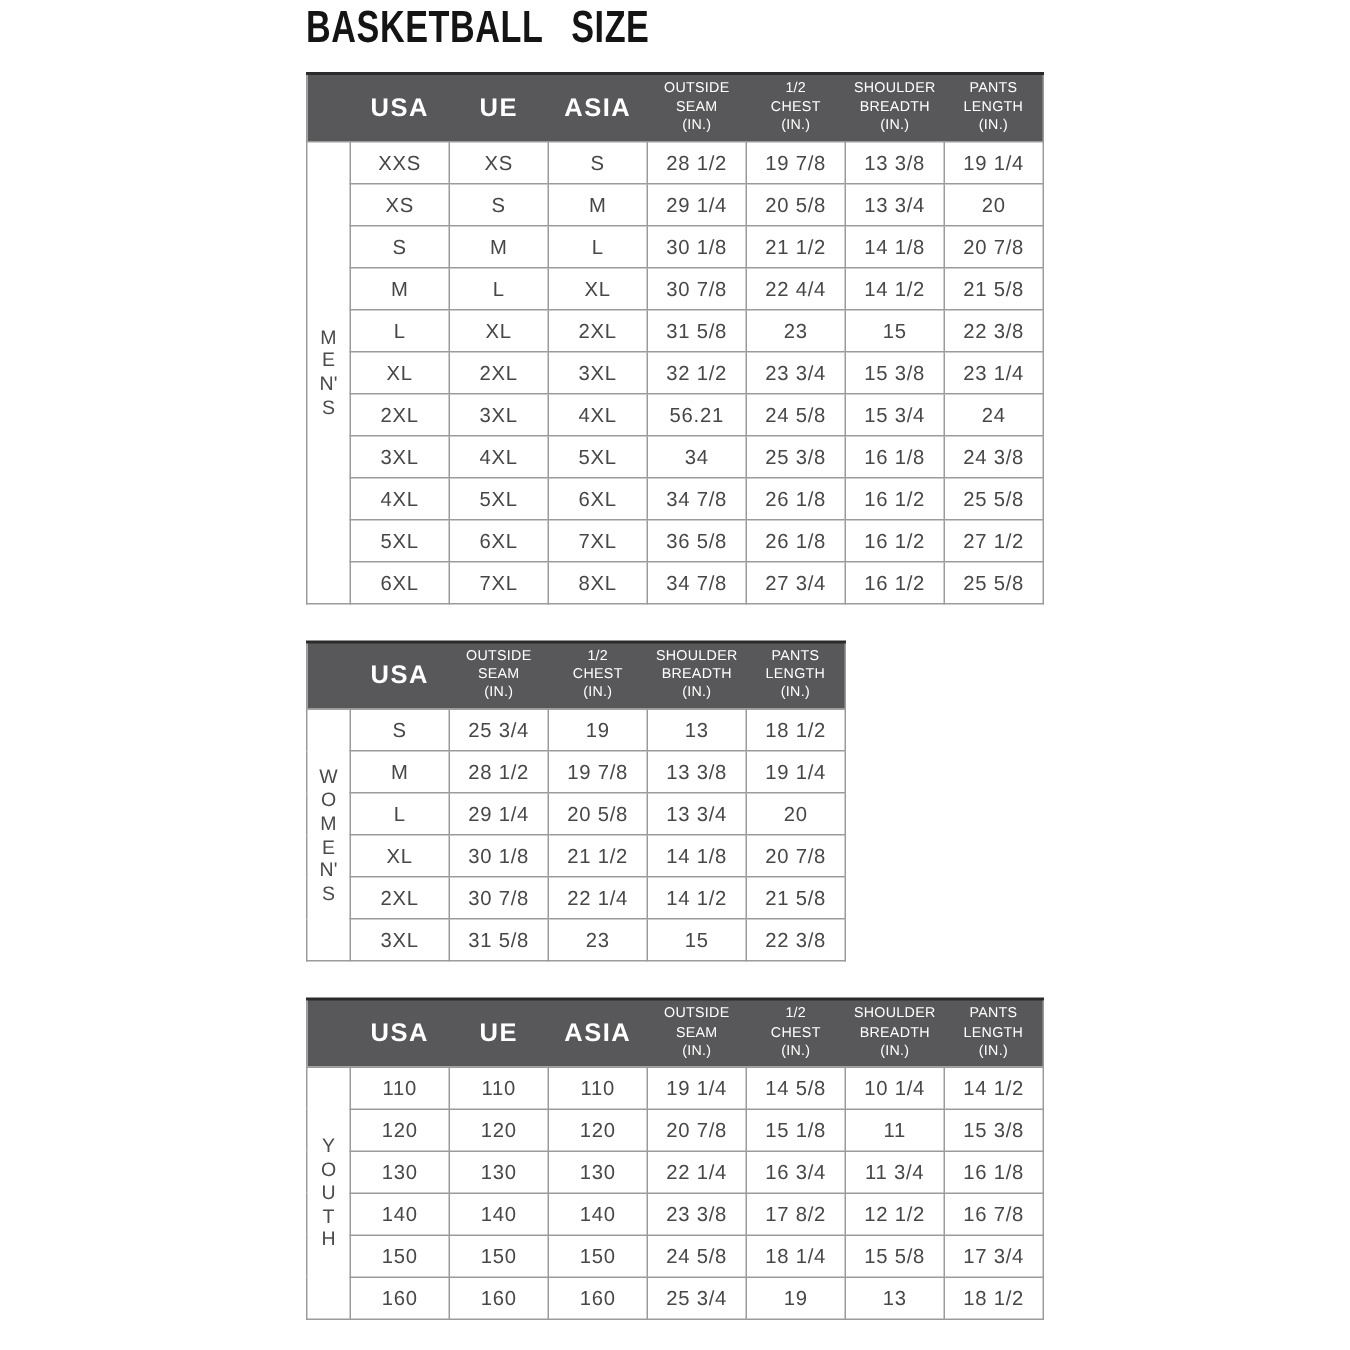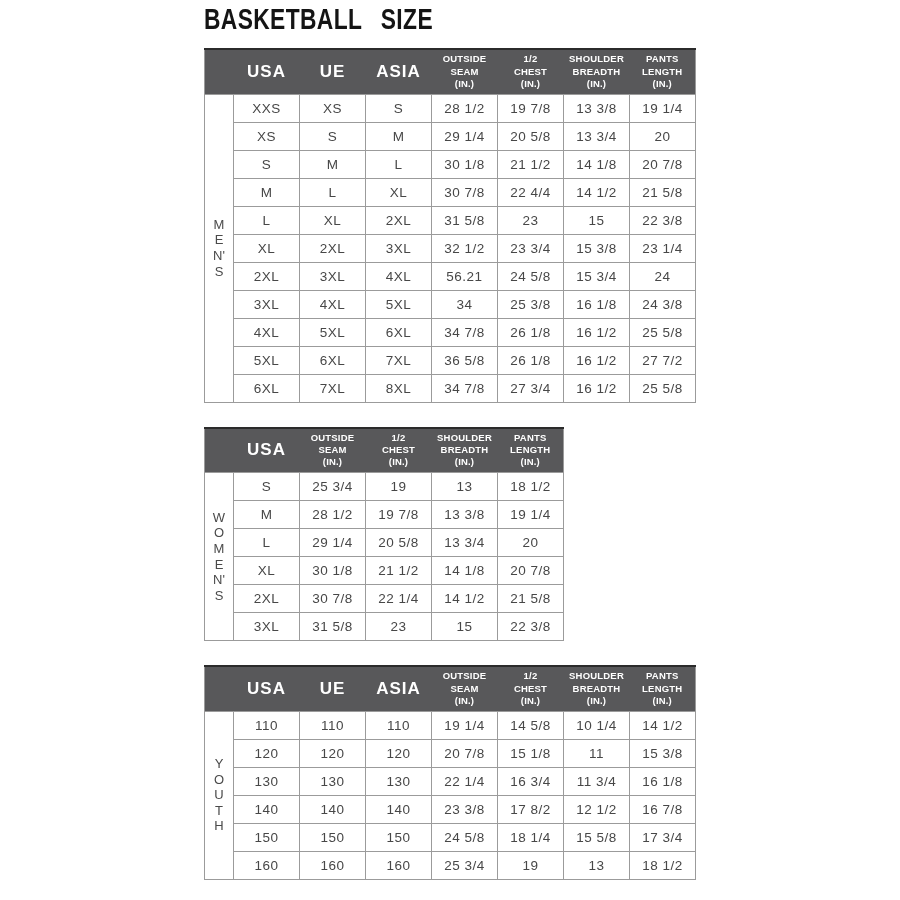--- a/index.html
+++ b/index.html
@@ -37,21 +37,21 @@
     color:var(--header-text);
     border:0;border-top:2px solid #2b2b2b;
     height:45px;padding:0 1px;
     text-align:center;vertical-align:middle;
   }
   table.size-table thead th.corner{width:29px;}
   table.size-table thead th.main{
     width:66px;font-size:17px;font-weight:700;letter-spacing:1px;margin-top:36px;
   }
   table.size-table thead th.small{
-    width:66px;font-size:9.5px;font-weight:700;
+    width:66px;font-size:9.5px;font-weight:400;
     line-height:1.3;letter-spacing:0.2px;white-space:pre-line;
   }
   table.size-table tbody td{
     border:1px solid var(--border);
     height:28px;padding:0 2px;
     text-align:center;vertical-align:middle;
     font-size:13.5px;color:var(--cell-text);
     letter-spacing:0.5px;white-space:nowrap;
   }
   table.size-table tbody td.group{
@@ -173,21 +173,21 @@
             <td>16 1/2</td>
             <td>25 5/8</td>
           </tr>
           <tr>
             <td>5XL</td>
             <td>6XL</td>
             <td>7XL</td>
             <td>36 5/8</td>
             <td>26 1/8</td>
             <td>16 1/2</td>
-            <td>27 7/2</td>
+            <td>27 1/2</td>
           </tr>
           <tr>
             <td>6XL</td>
             <td>7XL</td>
             <td>8XL</td>
             <td>34 7/8</td>
             <td>27 3/4</td>
             <td>16 1/2</td>
             <td>25 5/8</td>
           </tr>

